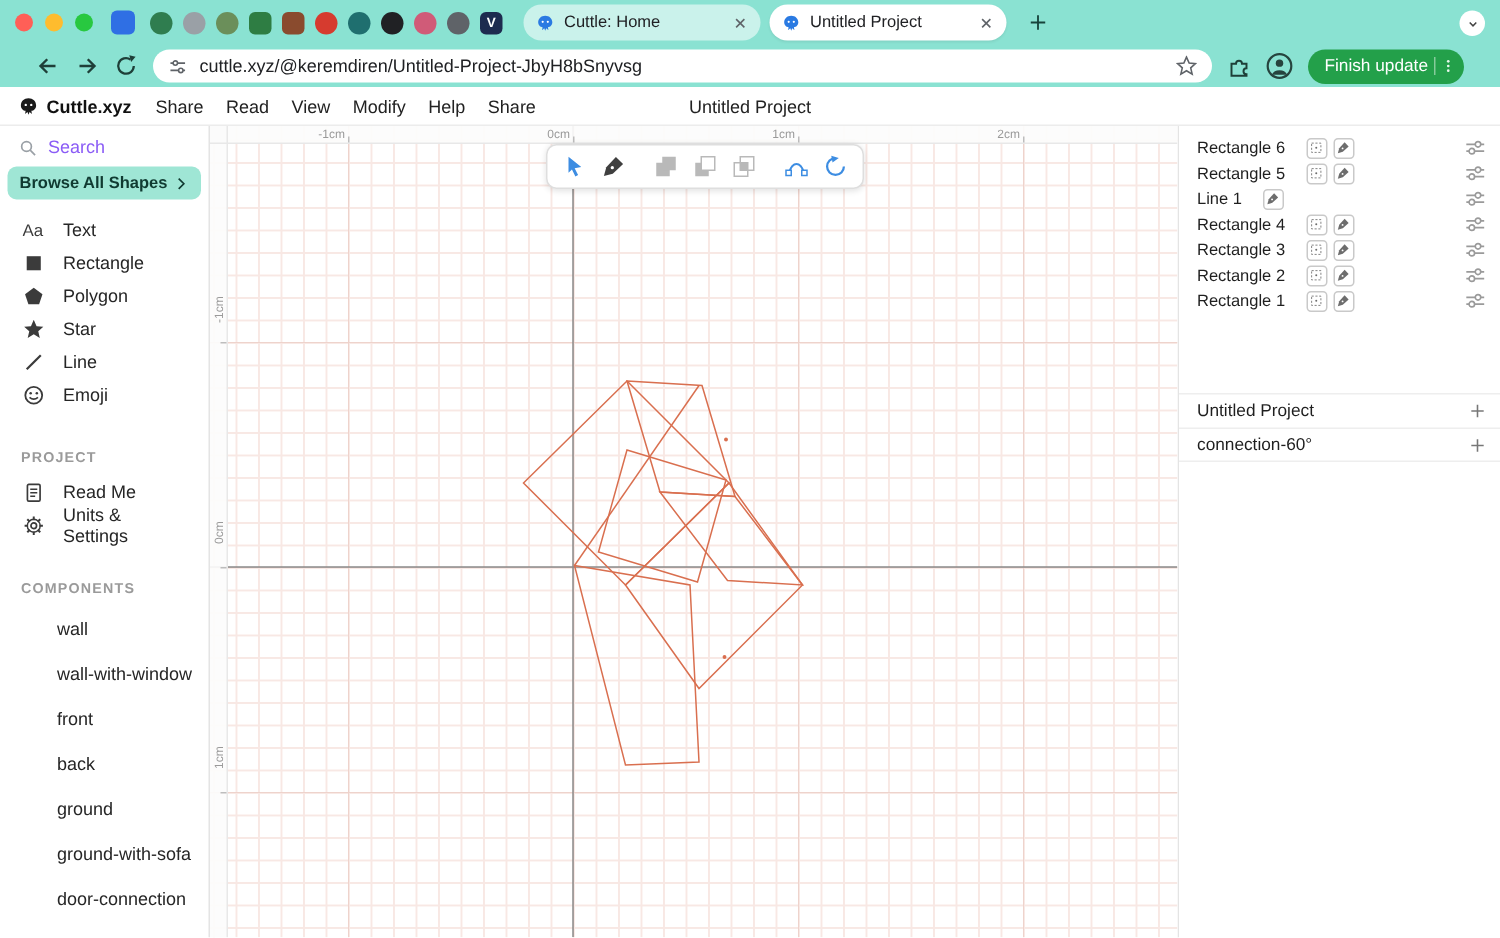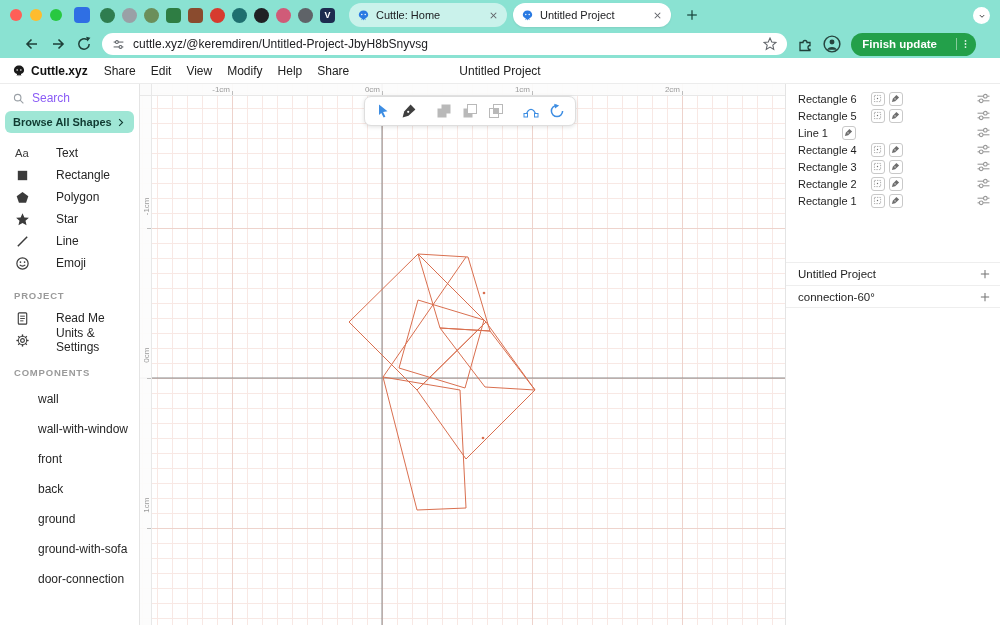--- a/index.html
+++ b/index.html
@@ -29,41 +29,41 @@
 .tab-dropdown svg{width:10px;height:10px}
 
 
 .addressbar{height:28px;background:#8ae2d2;display:flex;align-items:center;padding:0 24px;gap:10px}
 .navico{width:16px;height:16px;color:#1e3f38}
 .url-pill{flex:1;max-width:735px;height:22px;background:#fff;border-radius:11px;display:flex;align-items:center;gap:8px;padding:0 10px}
 .tuneico{width:13px;height:13px;color:#5f6368}
 .url-text{flex:1;font-size:12px;color:#202124;white-space:nowrap;overflow:hidden}
 .starico{width:14px;height:14px;color:#5f6368}
 .avatar{width:18px;height:18px;color:#26443e}
-.update-btn{height:23px;background:#23a04a;border-radius:12px;display:flex;align-items:center;padding:0 5px 0 11px;gap:19px;color:#fff;font-size:11.5px;font-weight:bold;flex:none}
+.update-btn{height:23px;background:#23a04a;border-radius:12px;display:flex;align-items:center;padding:0 5px 0 11px;gap:4px;color:#fff;font-size:11.5px;font-weight:normal;flex:none}
 .update-dots{width:15px;height:12px;color:#eaf7ee;border-left:1px solid rgba(255,255,255,.45);padding-left:3px}
 
 
 .appbar{height:26px;background:#fff;border-bottom:1px solid #ececec;display:flex;align-items:center;padding:0 12px;position:relative}
 .brand-logo{width:14px;height:14px;color:#1a1a1a;margin-right:5px}
 .brand{font-size:12px;font-weight:bold;color:#111;margin-right:16px}
 .menu-item{font-size:12px;color:#222;margin-right:15px}
 .app-title{position:absolute;left:300px;right:300px;text-align:center;font-size:12px;color:#222;pointer-events:none}
 
 
 .main{display:flex;height:541px}
 .left{width:140px;min-width:140px;border-right:1px solid #e4e4e4;background:#fff;overflow:hidden}
 .search-row{display:flex;align-items:center;gap:7px;height:22px;padding:0 12px;margin-top:3px;color:#8b5cf6;font-size:12px}
 .sico{width:13px;height:13px;color:#9aa0a6}
 .browse-btn{margin:2px 5px 0;height:22px;background:#9fe6d5;border-radius:6px;display:flex;align-items:center;padding:0 8px;font-size:11px;font-weight:bold;color:#103a31}
 .chev{width:11px;height:11px;margin-left:auto;color:#103a31}
 #shape-list{margin-top:9px}
-.side-item{height:22px;display:flex;align-items:center;gap:26px;padding:0 12px 0 15px;font-size:12px;color:#262626}
+.side-item{height:22px;display:flex;align-items:center;gap:12px;padding:0 12px 0 15px;font-size:12px;color:#262626}
 .sh-ico{width:15px;height:15px;color:#3b3b3b}
-.section-header{font-size:9.5px;font-weight:bold;letter-spacing:.8px;color:#9a9a9a;padding:0 14px;margin-top:16px;margin-bottom:6px}
+.section-header{font-size:9.5px;font-weight:bold;letter-spacing:.8px;color:#9a9a9a;padding:0 14px;margin-top:26px;margin-bottom:6px}
 .comp-item{height:30px;display:flex;align-items:center;padding-left:38px;font-size:12px;color:#262626}
 
 
 .canvas{flex:1;position:relative;overflow:hidden;background:#fff}
 .grid{position:absolute;inset:0;
  background-image:
   linear-gradient(#eed3cc 1px,transparent 1px),
   linear-gradient(90deg,#eed3cc 1px,transparent 1px),
   linear-gradient(#f8e8e4 1px,transparent 1px),
   linear-gradient(90deg,#f8e8e4 1px,transparent 1px);
@@ -226,21 +226,21 @@
   <div class="appbar">
     <span class="brand-logo" data-icon="cuttle">
         <svg viewBox="0 0 16 16">
           <path d="M8 1.8 C11.4 1.8 13.8 4.2 13.8 7.2 C13.8 9.6 12 11.2 10.2 11.3 L10.6 13.8 L8.8 12.2 L8 14.2 L7.2 12.2 L5.4 13.8 L5.8 11.3 C4 11.2 2.2 9.6 2.2 7.2 C2.2 4.2 4.6 1.8 8 1.8 Z" fill="currentColor"></path>
           <circle cx="5.9" cy="6.8" r="0.9" fill="#fff"></circle>
           <circle cx="10.1" cy="6.8" r="0.9" fill="#fff"></circle>
         </svg>
       </span>
     <span class="brand">Cuttle.xyz</span>
     <span class="menu-item">Share</span>
-    <span class="menu-item">Edit</span>
+    <span class="menu-item">Read</span>
     <span class="menu-item">View</span>
     <span class="menu-item">Modify</span>
     <span class="menu-item">Help</span>
     <span class="menu-item">Share</span>
     <div class="app-title">Untitled Project</div>
   </div>
 
   <div class="main">
 
     <aside class="left">

